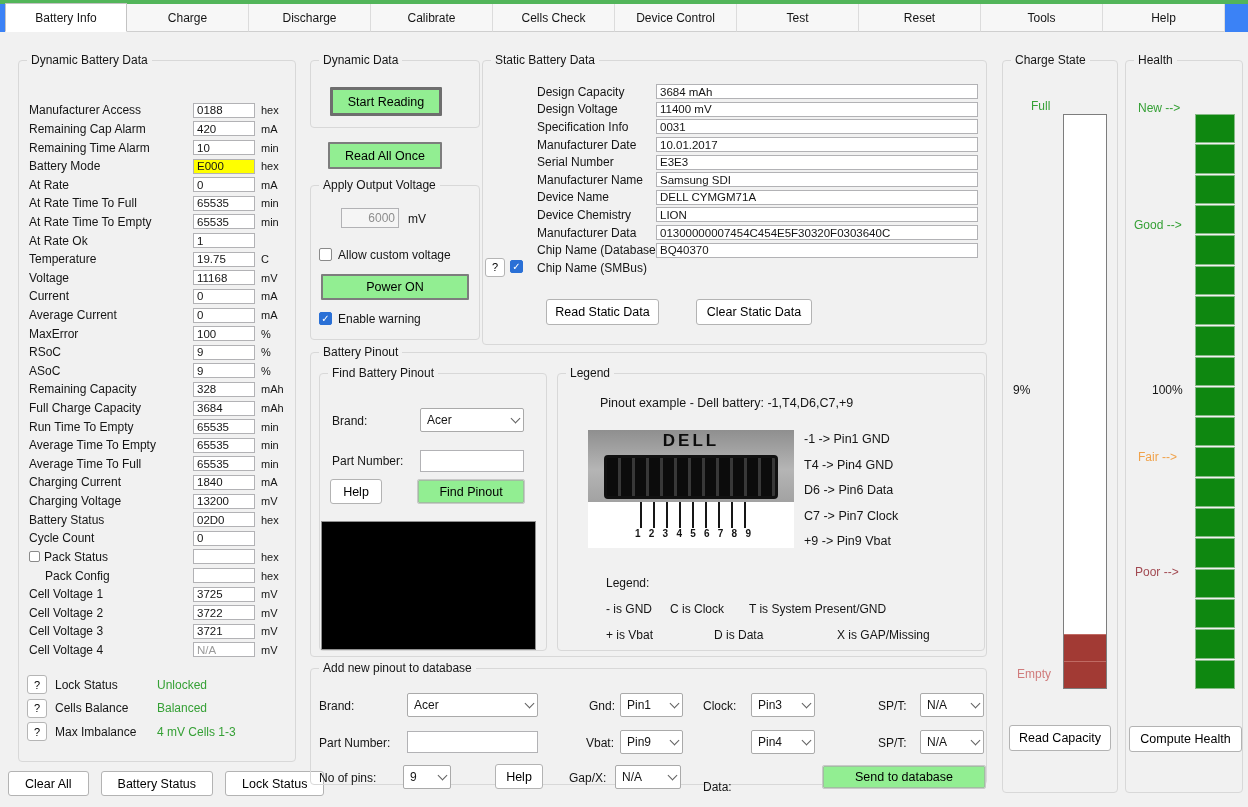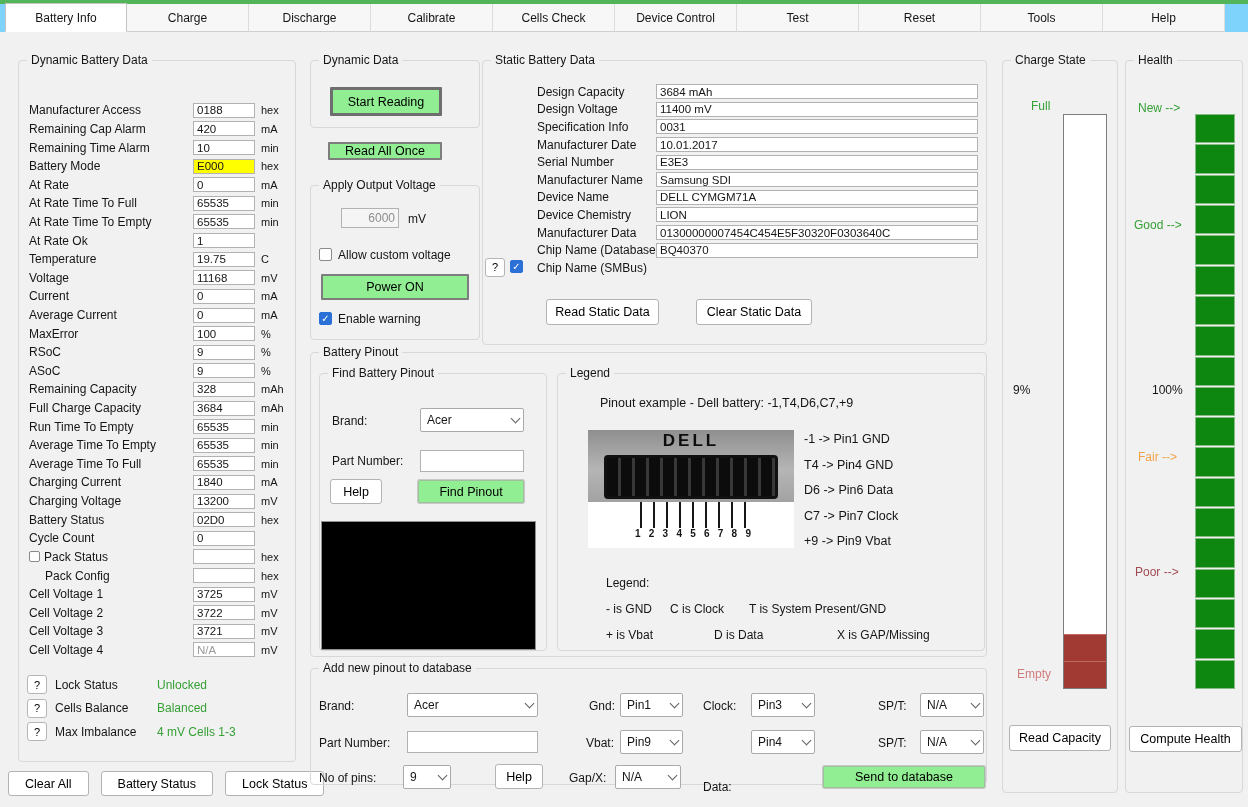--- a/index.html
+++ b/index.html
@@ -1,21 +1,21 @@
 <!DOCTYPE html>
 <html><head>
 <meta charset="utf-8">
 <style>
   html,body{margin:0;padding:0;background:#fff;}
   *{box-sizing:border-box;}
   #app{position:relative;width:1248px;height:807px;background:#f1f1f1;
        font-family:"Liberation Sans",sans-serif;font-size:12px;color:#151515;overflow:hidden;}
 
   
-  .tabbar{position:absolute;top:0;left:0;width:1248px;height:32px;background:#7dd3fc;border-top:4px solid #52b55a;}
+  .tabbar{position:absolute;top:0;left:0;width:1248px;height:32px;background:#3b82f6;border-top:4px solid #52b55a;}
   .tabs{display:flex;height:28px;padding-left:5px;}
   .tab{width:122px;display:flex;align-items:center;justify-content:center;background:#f7f7f7;
        border-right:1px solid #dcdcdc;border-bottom:1px solid #cfcfcf;cursor:default;}
   .tab:first-child{border-left:1px solid #dcdcdc;}
   .tab.active{background:#fff;border:1px solid #c3c3c3;border-bottom:1px solid #fff;margin-top:-1px;}
 
   .content{position:absolute;top:32px;left:0;width:1248px;height:775px;}
 
   
   .grp{position:absolute;border:1px solid #d8d8d8;border-radius:4px;}
@@ -344,21 +344,21 @@
 
     <button class="btn" style="height:25px;padding:0 16px;">Clear All</button>
         <button class="btn" style="height:25px;padding:0 16px;">Battery Status</button>
         <button class="btn" style="height:25px;padding:0 16px;">Lock Status</button>
       </div>
 
     <div class="grp" style="left:310px;top:28px;width:170px;height:68px;">
       <span class="t">Dynamic Data</span>
       <button class="btn gbtn thick" style="position:absolute;left:19px;top:26px;width:112px;height:29px;">Start Reading</button>
     </div>
-    <button class="btn gbtn mid" style="position:absolute;left:328px;top:110px;width:114px;height:18px;">Read All Once</button>
+    <button class="btn gbtn mid" style="position:absolute;left:328px;top:110px;width:114px;height:27px;">Read All Once</button>
 
     <div class="grp" style="left:310px;top:153px;width:170px;height:155px;">
       <span class="t">Apply Output Voltage</span>
       <span class="vbox dis" style="position:absolute;left:30px;top:22px;width:58px;height:20px;font-size:12px;">6000</span>
       <span class="lbl" style="left:97px;top:26px;">mV</span>
       <span class="cb" style="position:absolute;left:8px;top:62px;"></span>
       <span class="lbl" style="left:27px;top:62px;">Allow custom voltage</span>
       <button class="btn gbtn mid" style="position:absolute;left:10px;top:88px;width:148px;height:26px;">Power ON</button>
       <span class="cb checked" style="position:absolute;left:8px;top:126px;">
           <span>✓</span>

